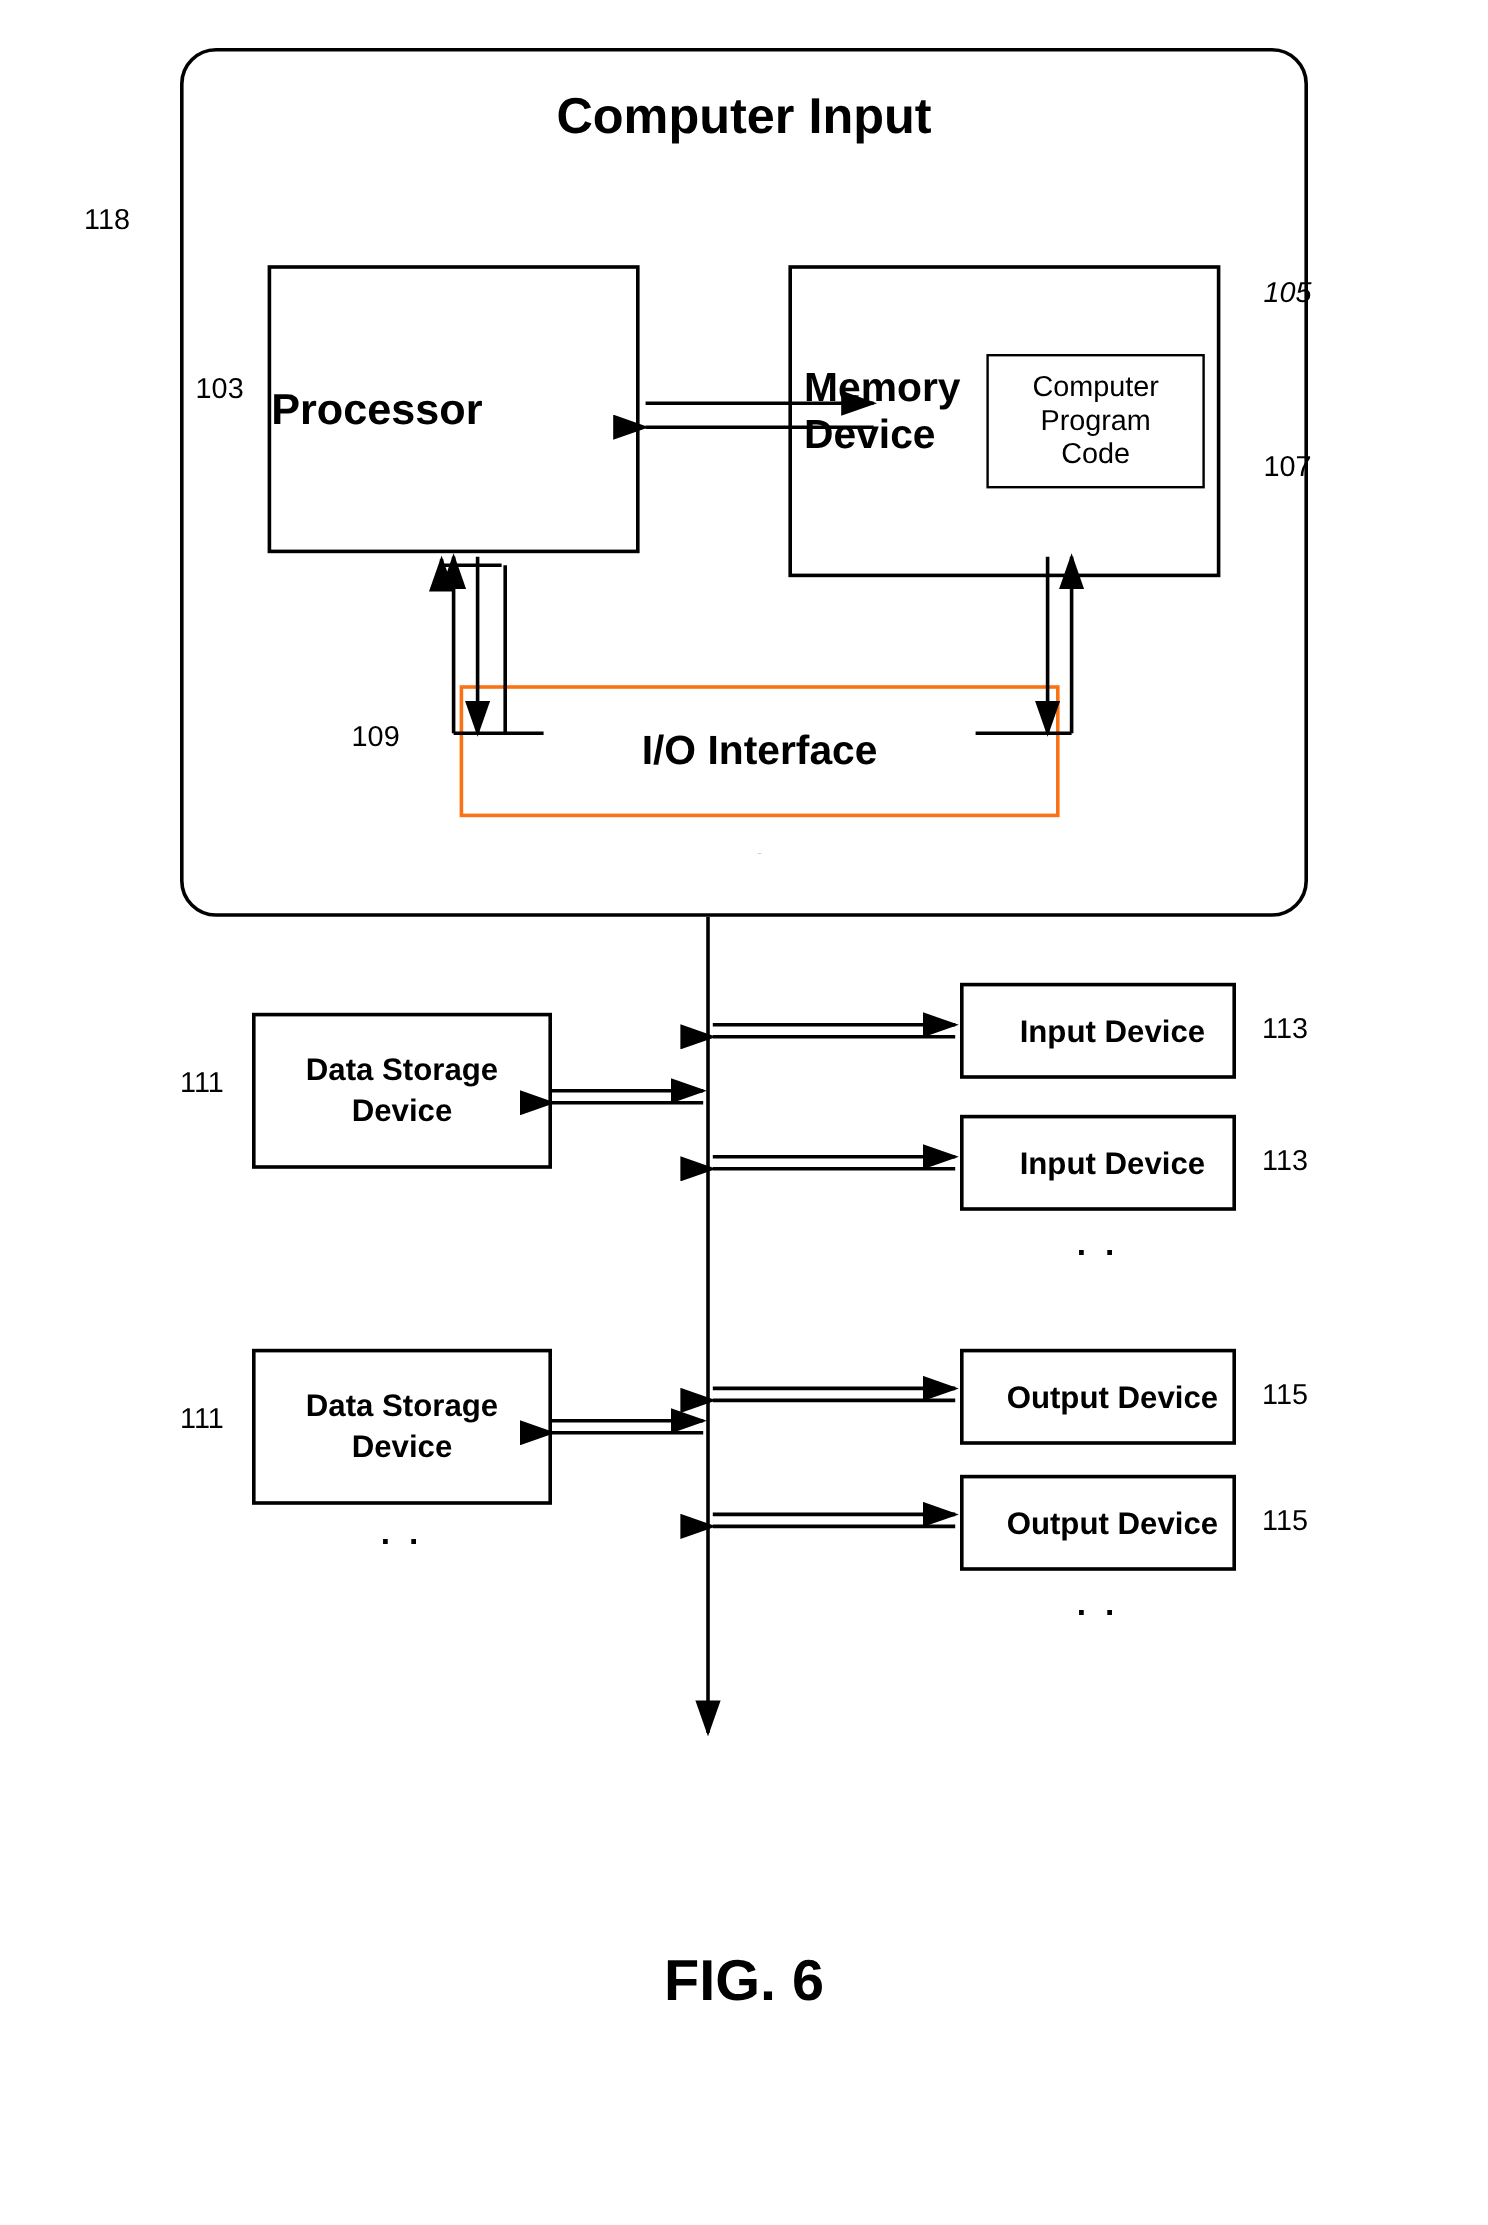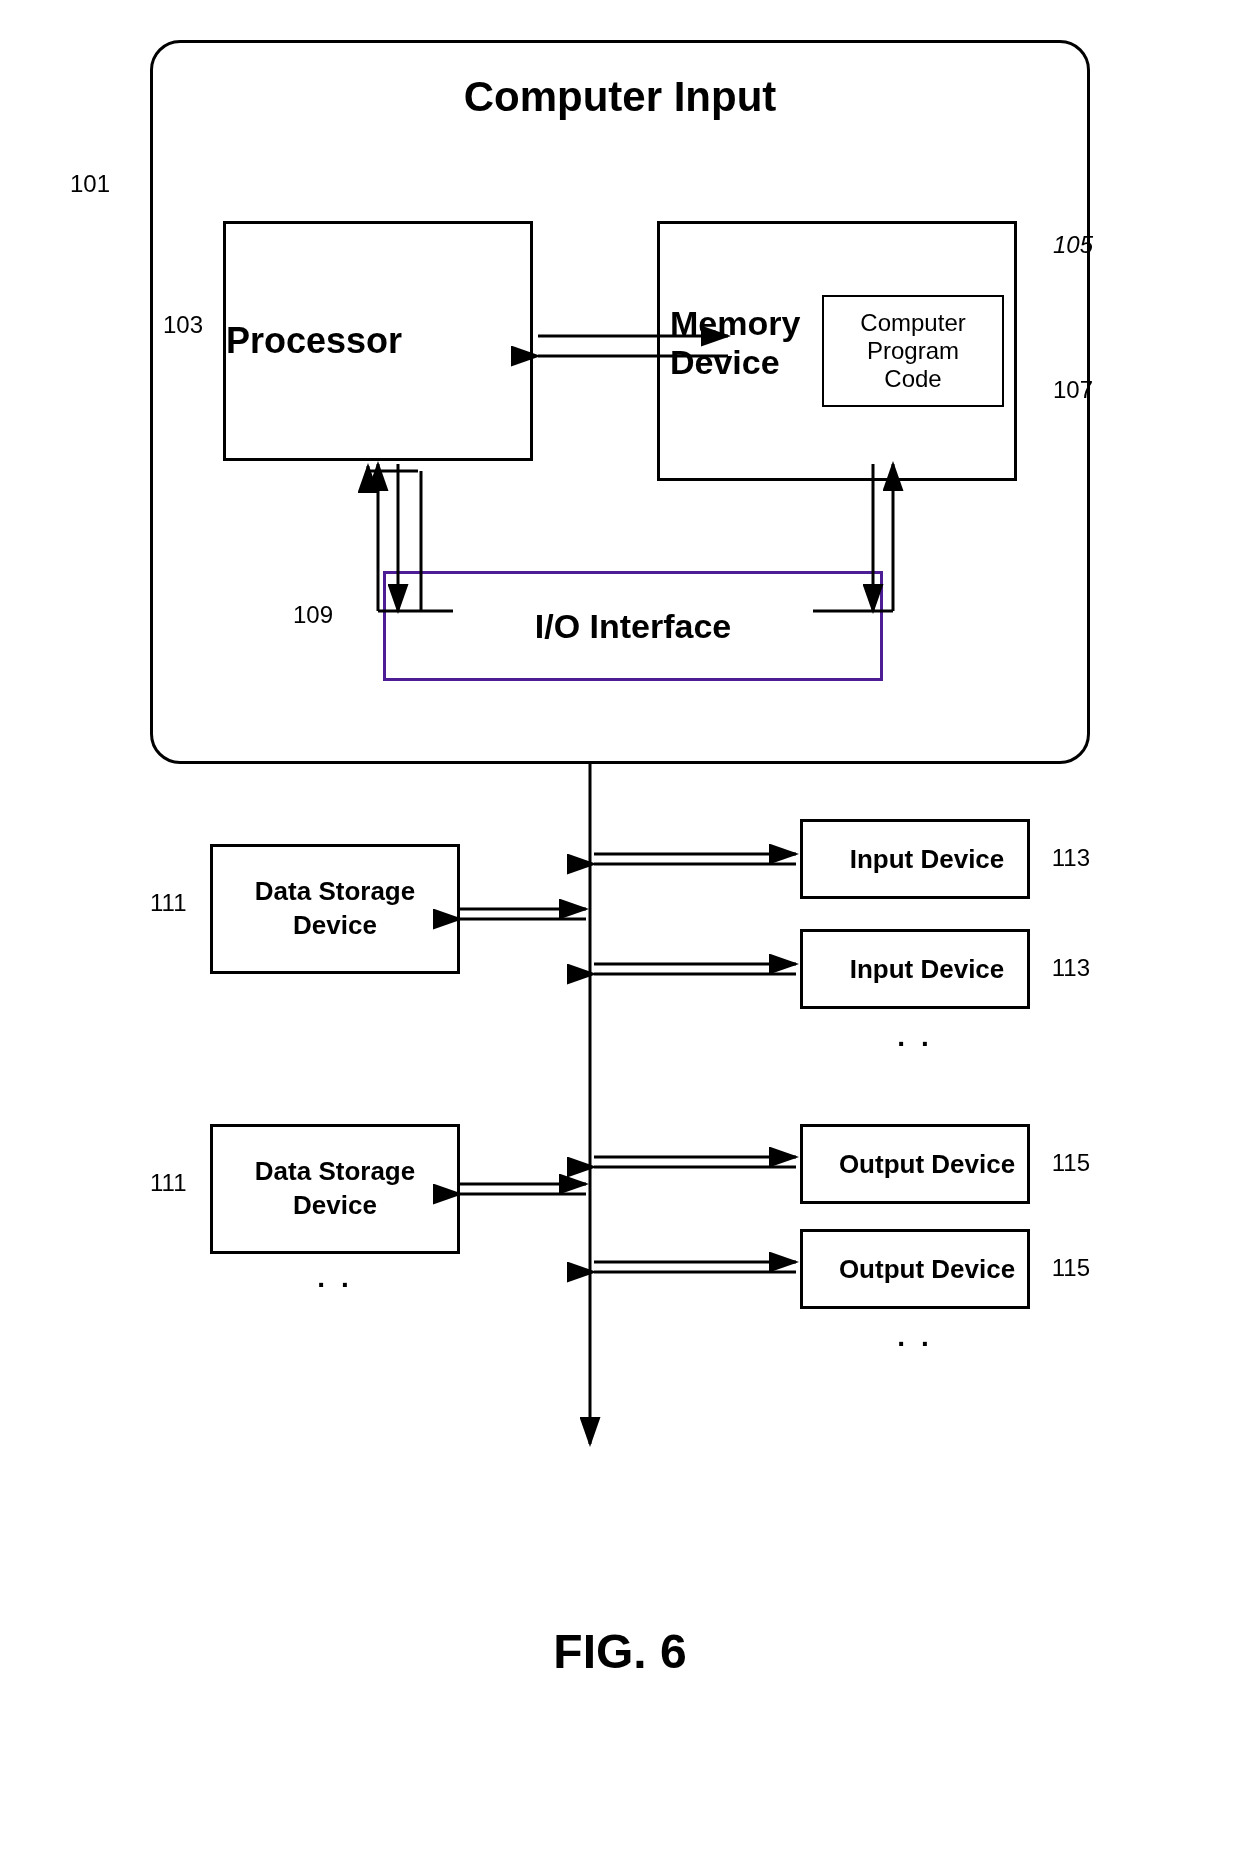--- a/index.html
+++ b/index.html
@@ -74,21 +74,21 @@
       border: 2px solid #000;
       padding: 12px 28px;
       text-align: center;
       font-size: 24px;
       width: 260px;
     }
 
     .io-box {
       width: 500px;
       height: 110px;
-      border: 3px solid #4c1d95;
+      border: 3px solid #f97316;
       display: flex;
       align-items: center;
       justify-content: center;
       font-size: 34px;
       font-weight: bold;
       position: relative;
       margin-top: 0;
     }
 
     .storage-box {
@@ -158,21 +158,21 @@
     }
 
     .ref-101 { top: 130px; left: -80px; font-size: 24px; position: absolute; }
   </style>
 </head>
 <body>
 
 <div class="diagram-container">
 
   <div style="position:relative; width:940px;">
-    <span class="ref-101">101</span>
+    <span class="ref-101">118</span>
 
     <div class="computer-system-box">
       <div class="computer-system-title">Computer Input</div>
 
       <div class="computer-inner" style="position:relative; width:100%; height:560px;">
 
         <div class="proc-wrap">
           <span style="position:absolute; left:-60px; top:90px; font-size:24px;">103</span>
           <div class="processor-box">
             <span>Processor</span>

